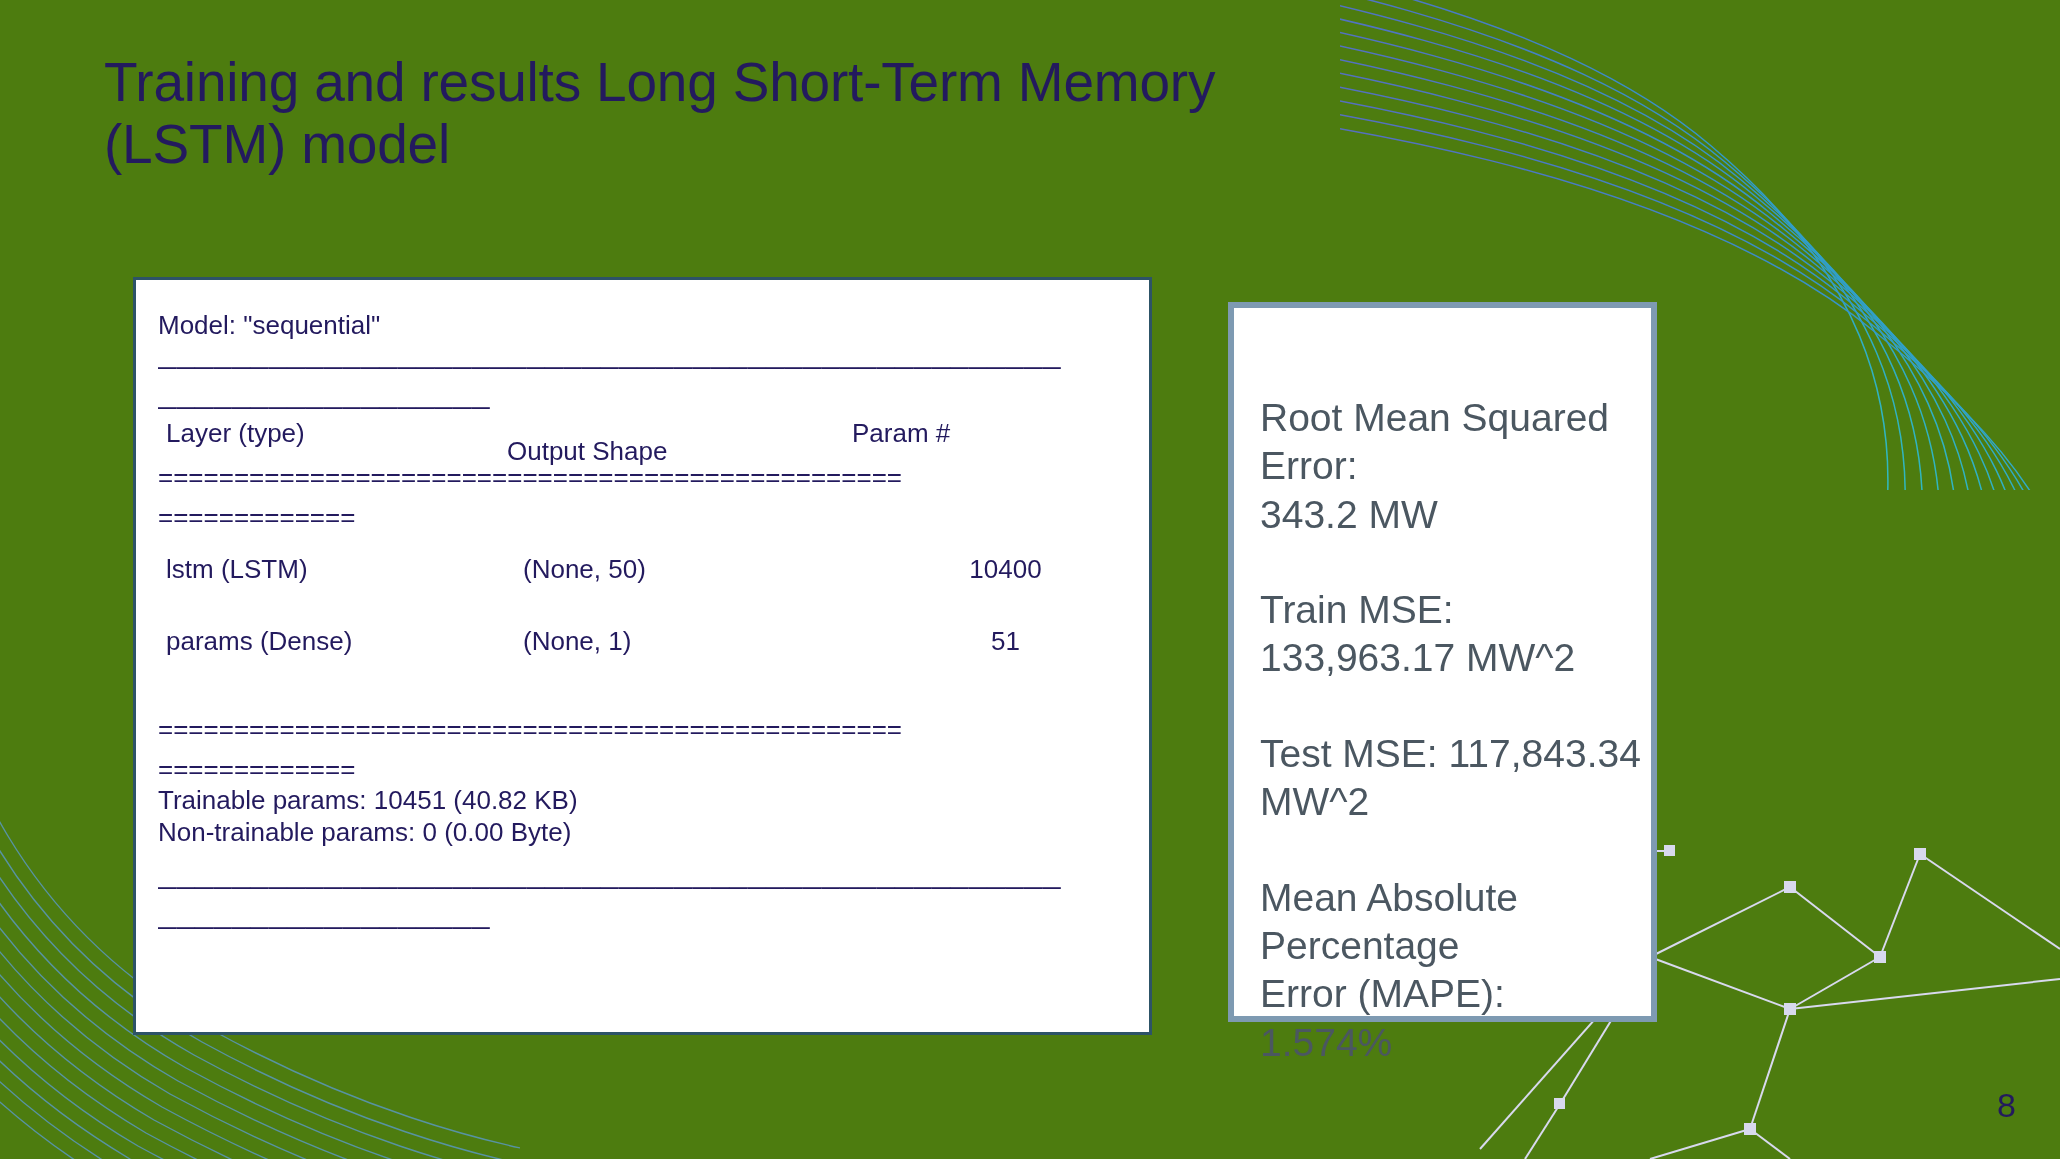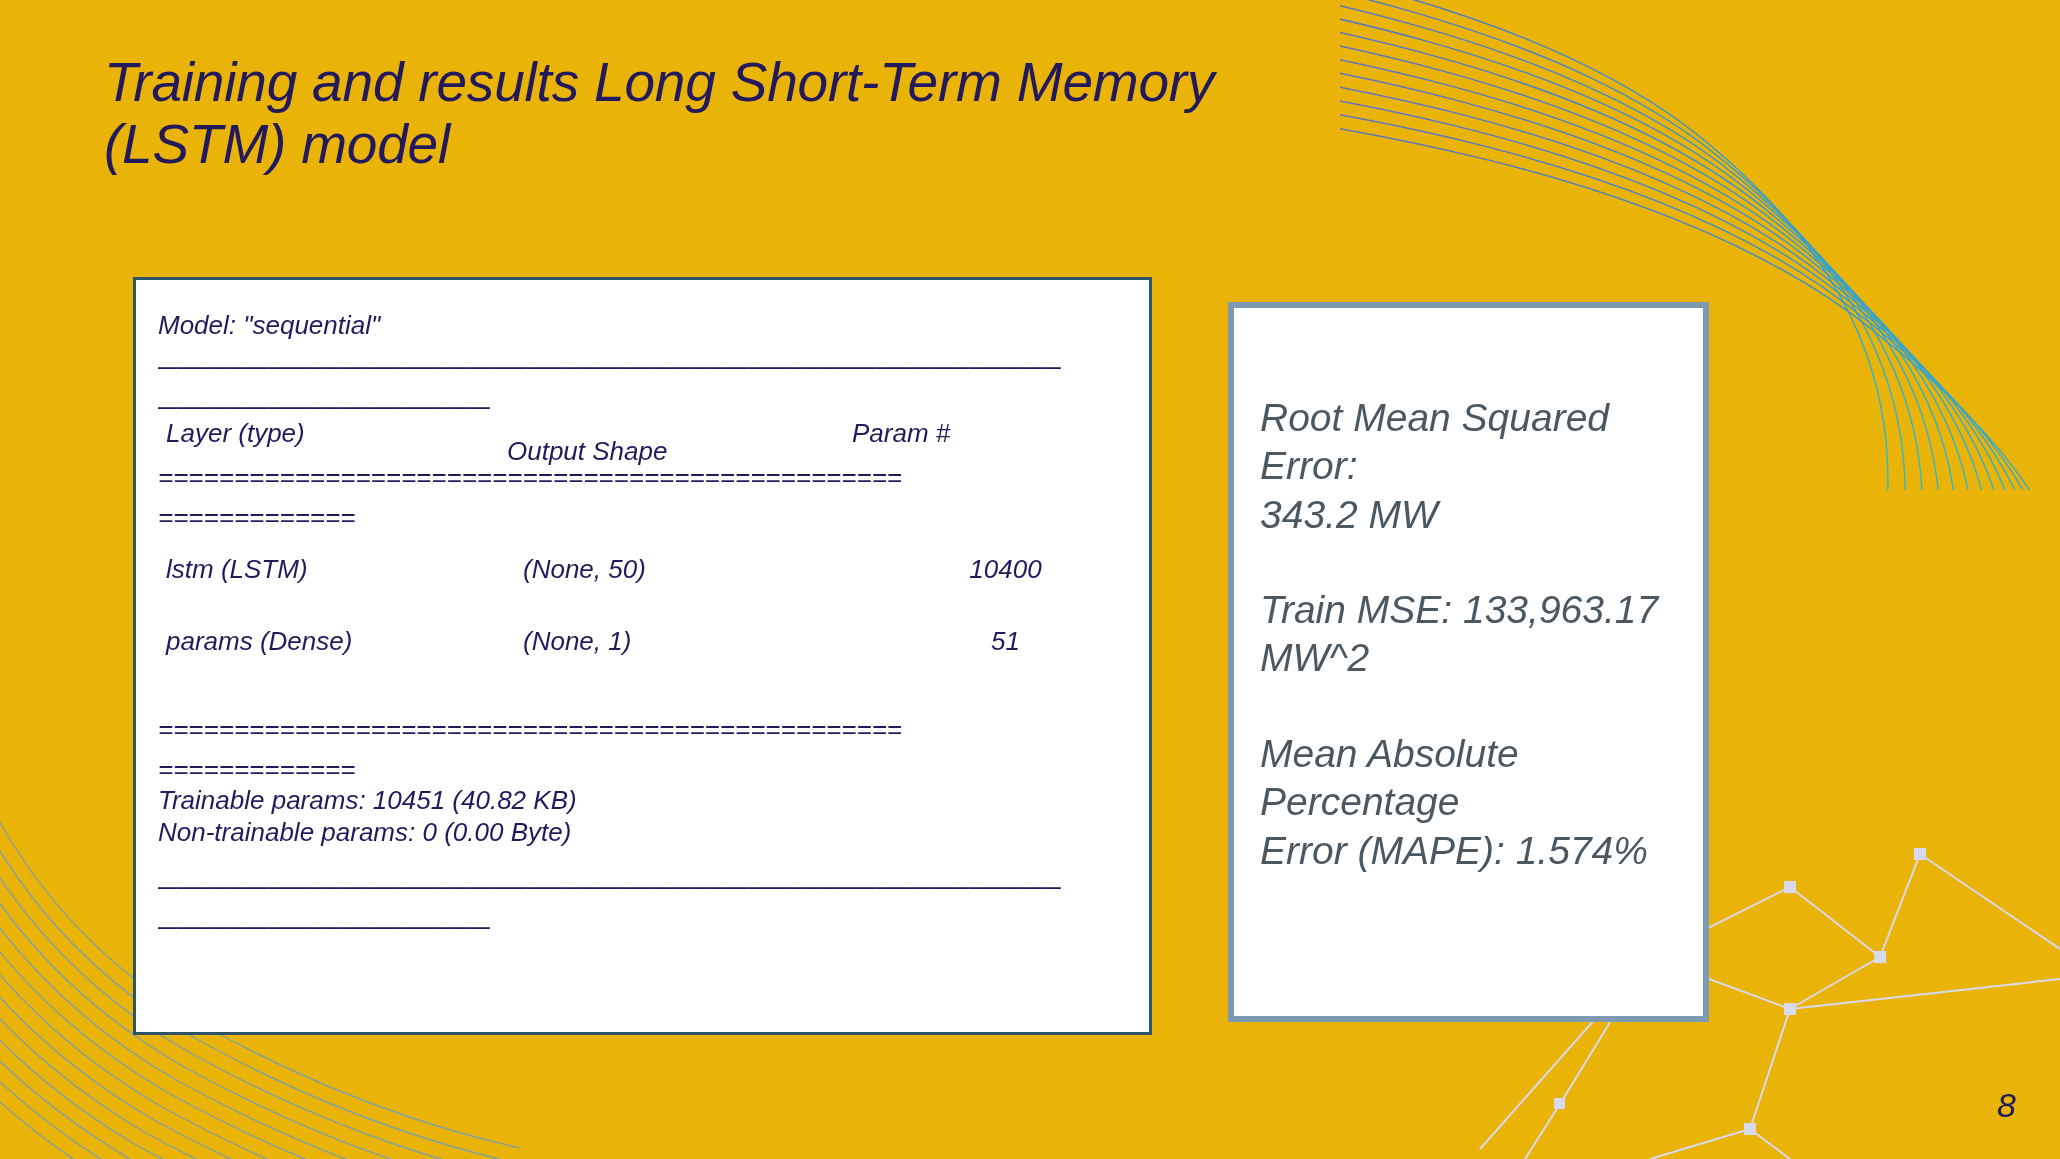--- a/index.html
+++ b/index.html
@@ -7,23 +7,22 @@
     padding: 0;
     background: #ffffff;
   }
   body {
     font-family: "Liberation Sans", sans-serif;
   }
   #slide {
     position: relative;
     width: 2060px;
     height: 1159px;
-    background: #eab308;
+    background: #4d7c0f;
     overflow: hidden;
-    font-style: italic;
   }
 
   
   .deco {
     position: absolute;
     pointer-events: none;
   }
   #deco-top-right {
     top: -30px;
     right: -40px;
@@ -110,21 +109,21 @@
   .m-row.body .m-c3 { padding-left: 22px; text-align: center; }
 
   .m-totals { padding-top: 2px; }
   .m-totals .m-line { padding: 3px 0; }
 
   
   #metrics-box {
     position: absolute;
     left: 1228px;
     top: 302px;
-    width: 481px;
+    width: 429px;
     height: 720px;
     box-sizing: border-box;
     border: 6px solid #7e9ab2;
     background: #ffffff;
   }
   #metrics-inner {
     position: absolute;
     left: 26px;
     top: 86px;
     right: 10px;
@@ -285,20 +284,21 @@
       <div class="m-line m-sep">──────────────────</div>
 
     </div>
   </div>
 
   <div id="metrics-box">
     <div id="metrics-inner">
       <div class="metric">Root Mean Squared Error:
 343.2 MW</div>
       <div class="metric">Train MSE:  133,963.17 MW^2</div>
+      <div class="metric">Test MSE:  117,843.34 MW^2</div>
       <div class="metric">Mean Absolute Percentage
 Error (MAPE): 1.574%</div>
     </div>
   </div>
 
   <div id="page-number">8</div>
 
 </div>
 
 </body></html>

